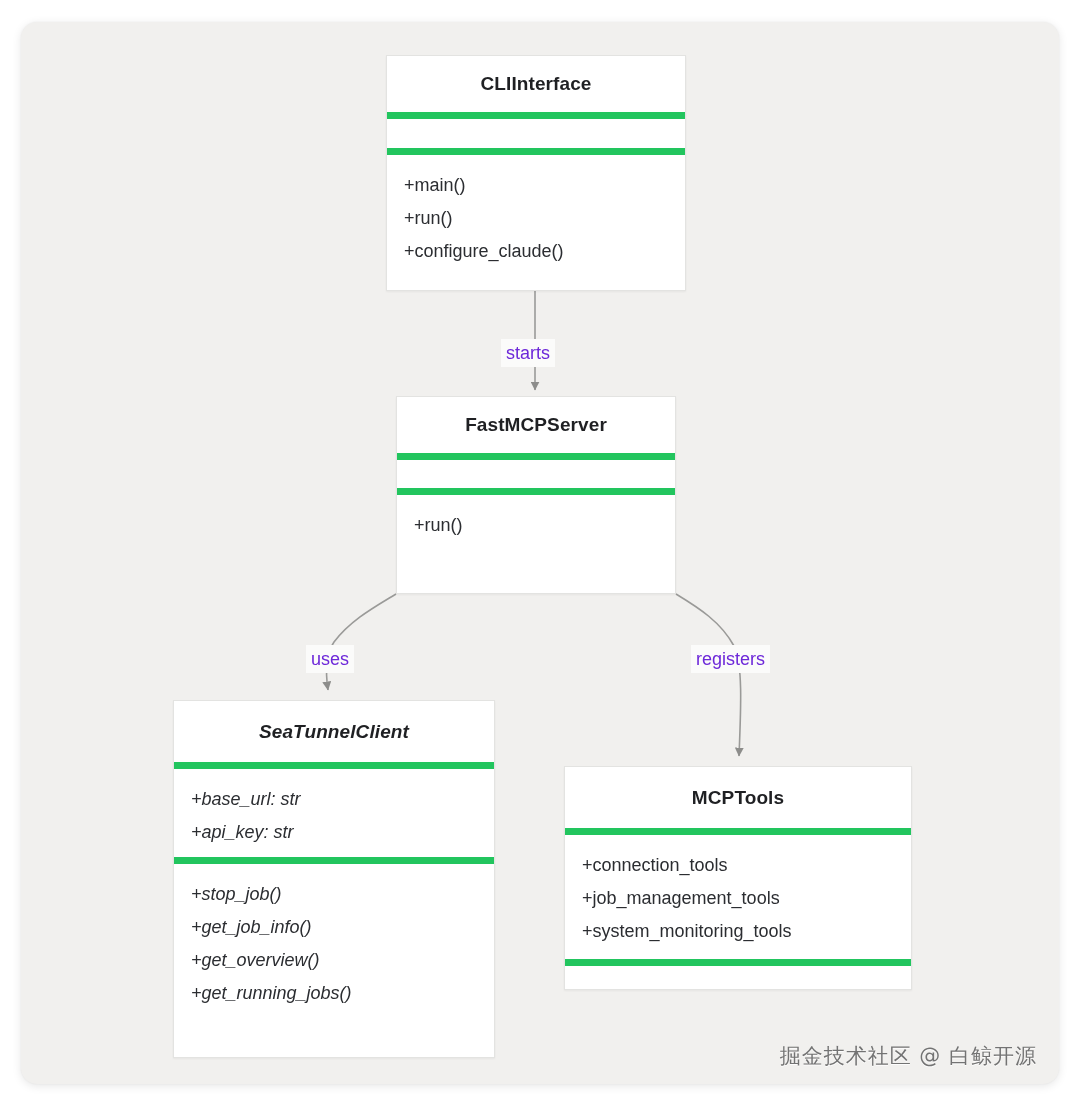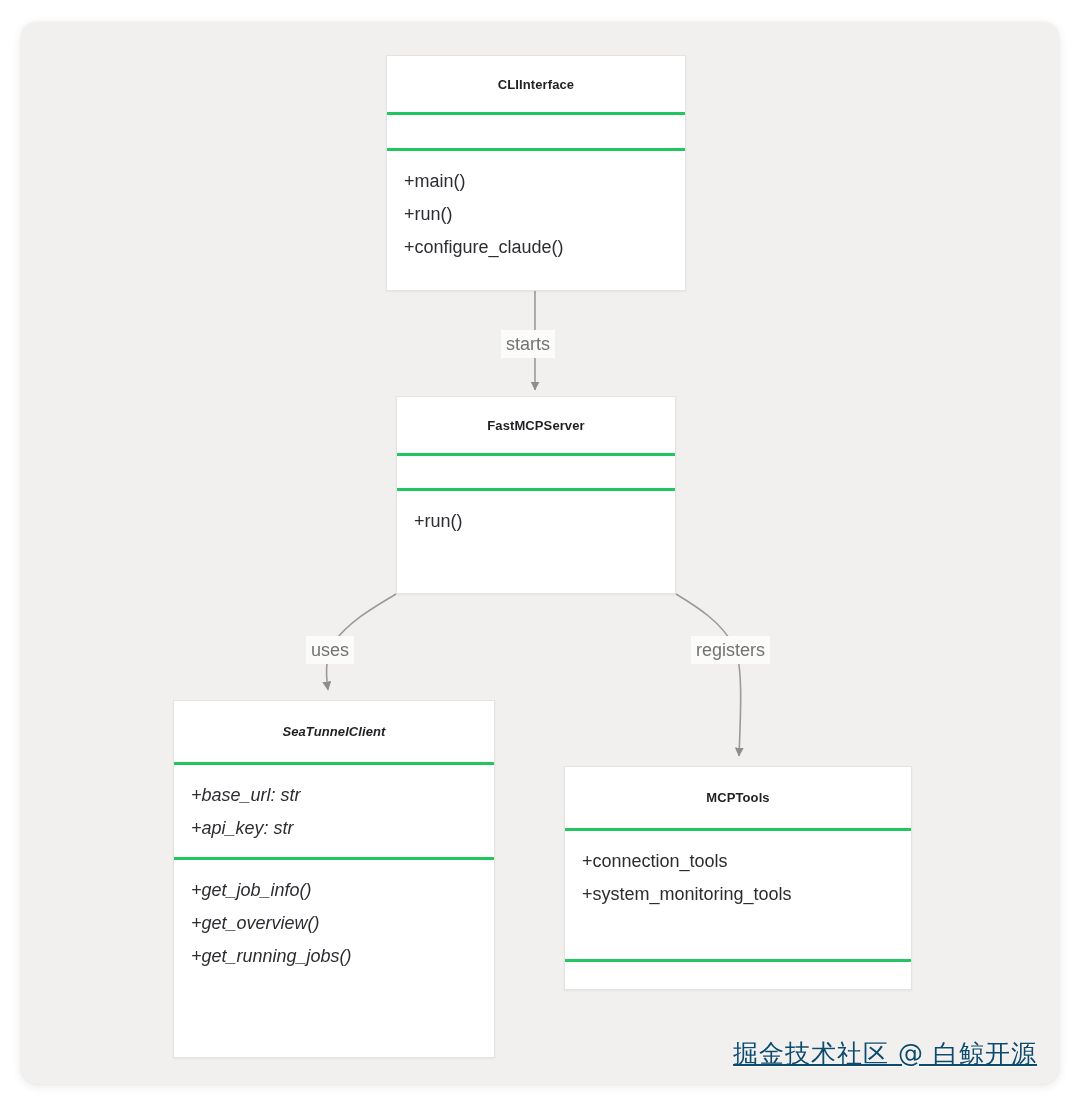--- a/index.html
+++ b/index.html
@@ -41,64 +41,64 @@
   .uml-class {
     position: absolute;
     background: #ffffff;
     border: 1px solid #e3e3e1;
     box-sizing: border-box;
     box-shadow: 0 1px 2px rgba(0,0,0,0.05);
   }
   .uml-title {
     text-align: center;
     font-weight: bold;
-    font-size: 13px;
+    font-size: 19px;
     color: #1f2023;
     letter-spacing: 0.1px;
     box-sizing: border-box;
     display: flex;
     align-items: center;
     justify-content: center;
   }
   .uml-compartment {
-    border-top: 3px solid #22c55e;
+    border-top: 7px solid #22c55e;
     box-sizing: border-box;
     padding: 14px 17px 14px 17px;
   }
   .uml-compartment.empty {
     padding: 0;
   }
   .uml-member {
     font-size: 18px;
     color: #2b2d31;
     line-height: 33px;
     white-space: nowrap;
   }
   
   .edge-label {
     position: absolute;
     background: #fbfbfa;
-    color: #737373;
+    color: #6d28d9;
     font-size: 18px;
     line-height: 22px;
     padding: 3px 5px;
     white-space: nowrap;
+    margin-top: 9px;
   }
   
   #watermark {
     position: absolute;
     right: 22px;
     bottom: 14px;
-    font-size: 25px;
-    color: #0c4a6e;
+    font-size: 21px;
+    color: #737373;
     letter-spacing: 1px;
     white-space: nowrap;
     font-family: "DejaVu Sans", "Liberation Sans", sans-serif;
     text-shadow: 0 1px 0 rgba(255,255,255,0.85);
-    text-decoration: underline;
   }
 </style>
 </head>
 <body>
 
 <div id="stage">
   <div id="canvas-panel">
 
     <svg id="edges" viewBox="0 0 1038 1062" width="1038" height="1062">
       <defs>
@@ -132,30 +132,32 @@
       </div>
     </div>
 
     <div class="uml-class" style="left:152px; top:678px; width:322px; height:358px;font-style:italic;">
       <div class="uml-title" style="height:61px;">SeaTunnelClient</div>
       <div class="uml-compartment" style="height:95px;">
         <div class="uml-member">+base_url: str</div>
         <div class="uml-member">+api_key: str</div>
       </div>
       <div class="uml-compartment" style="height:202px;">
+        <div class="uml-member">+stop_job()</div>
         <div class="uml-member">+get_job_info()</div>
         <div class="uml-member">+get_overview()</div>
         <div class="uml-member">+get_running_jobs()</div>
       </div>
     </div>
 
     <div class="uml-class" style="left:543px; top:744px; width:348px; height:224px;">
       <div class="uml-title" style="height:61px;">MCPTools</div>
       <div class="uml-compartment" style="height:131px;">
         <div class="uml-member">+connection_tools</div>
+        <div class="uml-member">+job_management_tools</div>
         <div class="uml-member">+system_monitoring_tools</div>
       </div>
       <div class="uml-compartment empty" style="height:31px;"></div>
     </div>
 
     <div class="edge-label" style="left:480px; top:308px;">starts</div>
 
     <div class="edge-label" style="left:285px; top:614px;">uses</div>
 
     <div class="edge-label" style="left:670px; top:614px;">registers</div>

